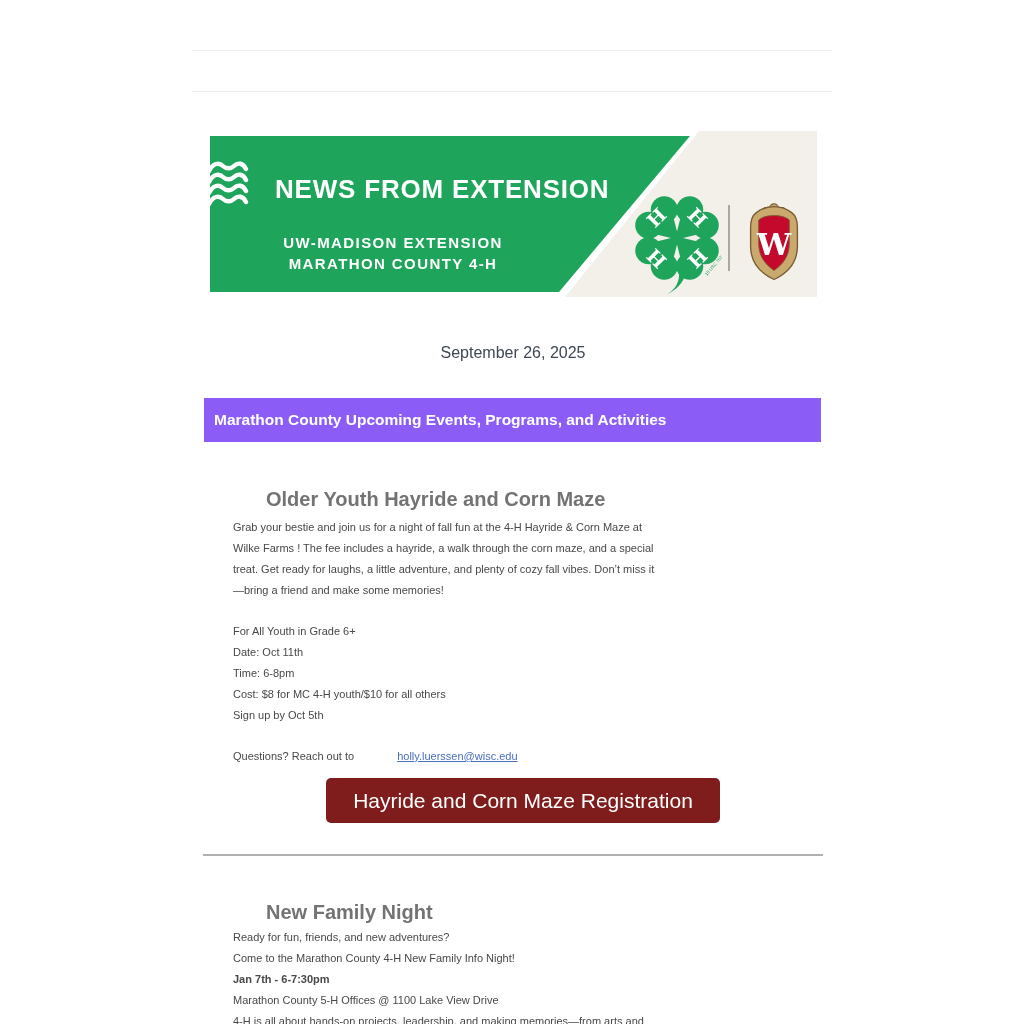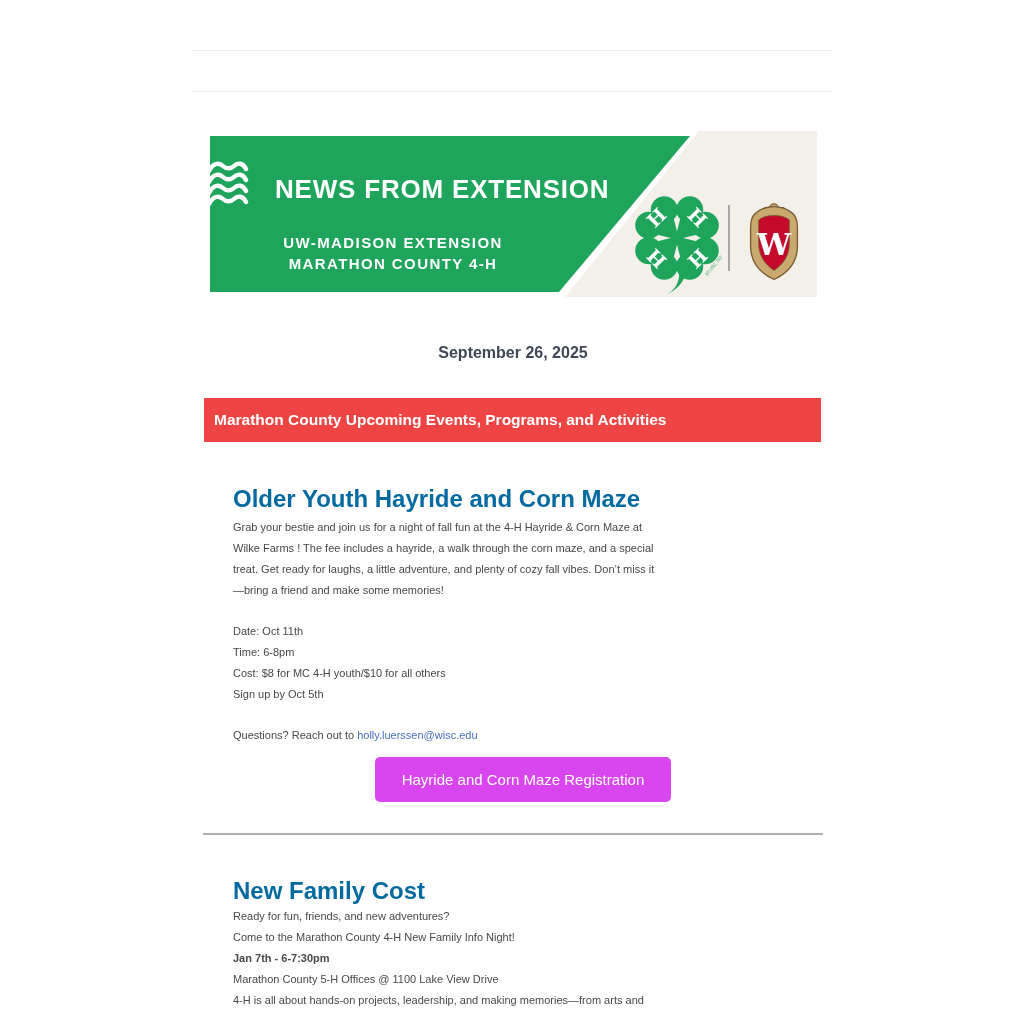--- a/index.html
+++ b/index.html
@@ -13,42 +13,42 @@
 
   
   .banner-wrap { margin-left:4px; width:610px; height:166px; }
   .banner-title { font-family:"Liberation Sans", sans-serif; font-weight:bold; font-size:26px; letter-spacing:0.8px; fill:#ffffff; }
   .banner-sub   { font-family:"Liberation Sans", sans-serif; font-weight:bold; font-size:15px; letter-spacing:1.4px; fill:#ffffff; }
   .clover-h { font-family:"DejaVu Serif", serif; font-weight:bold; font-size:19px; fill:#ffffff; }
   .clover-usc { font-family:"Liberation Sans", sans-serif; font-size:4.5px; fill:#1fa45c; }
   .crest-w { font-family:"DejaVu Serif", serif; font-weight:bold; font-size:34px; fill:#ffffff; }
 
   
-  .date-line { margin-top:46px; text-align:center; font-size:16px; font-weight:bold; color:#3e4753; line-height:19px; }
+  .date-line { margin-top:46px; text-align:center; font-size:16px; font-weight:normal; color:#3e4753; line-height:19px; }
 
   
-  .section-bar { margin-top:36px; margin-left:1px; width:617px; height:44px; background:#ef4444;
+  .section-bar { margin-top:36px; margin-left:1px; width:617px; height:44px; background:#8b5cf6;
                  display:flex; align-items:center; padding-left:10px; }
   .section-bar span { color:#ffffff; font-weight:bold; font-size:15.5px; }
 
   
   .article { padding-left:30px; padding-right:10px; }
-  .article h2 { margin-top:44px; font-size:24px; line-height:26px; color:#0369a1; font-weight:bold; }
+  .article h2 { margin-top:44px; font-size:20px; line-height:26px; color:#737373; font-weight:bold;margin-left:33px; }
   #article-family h2 { margin-top:43px; }
   .body-line { font-size:11px; line-height:21px; color:#484848; }
   .para { margin-top:5px; }
   .details { margin-top:20px; }
   .questions { margin-top:20px; }
   .bold-line { font-weight:bold; }
-  .email-link { color:#4a6fbe; cursor:pointer; }
+  .email-link { color:#4a6fbe; text-decoration:underline; cursor:pointer;margin-left:40px; }
   .lines2 { margin-top:2px; }
 
   
   .btn-row { margin-top:11px; display:flex; justify-content:center; }
-  .reg-btn { background:#d946ef; color:#ffffff; font-size:15px; font-family:"Liberation Sans", sans-serif;
+  .reg-btn { background:#7f1d1d; color:#ffffff; font-size:21px; font-family:"Liberation Sans", sans-serif;
              border:none; border-radius:5px; height:45px; padding:0 27px; cursor:pointer; }
 
   .divider { margin-top:31px; width:620px; height:2px; background:#b0b0b0; border:none; }
 </style>
 </head>
 <body>
 
 <div class="hairline" id="hairline-1"></div>
 <div class="hairline" id="hairline-2"></div>
 
@@ -131,39 +131,40 @@
     <h2>Older Youth Hayride and Corn Maze</h2>
 
     <div class="para">
       <div class="body-line">Grab your bestie and join us for a night of fall fun at the 4-H Hayride &amp; Corn Maze at</div>
       <div class="body-line">Wilke Farms ! The fee includes a hayride, a walk through the corn maze, and a special</div>
       <div class="body-line">treat. Get ready for laughs, a little adventure, and plenty of cozy fall vibes. Don’t miss it</div>
       <div class="body-line">—bring a friend and make some memories!</div>
     </div>
 
     <div class="details">
+      <div class="body-line">For All Youth in Grade 6+</div>
       <div class="body-line">Date: Oct 11th</div>
       <div class="body-line">Time: 6-8pm</div>
       <div class="body-line">Cost: $8 for MC 4-H youth/$10 for all others</div>
       <div class="body-line">Sign up by Oct 5th</div>
     </div>
 
     <div class="questions body-line">
       <span>Questions? Reach out to </span><a class="email-link">holly.luerssen@wisc.edu</a>
     </div>
 
     <div class="btn-row">
       <button class="reg-btn">Hayride and Corn Maze Registration</button>
     </div>
   </div>
 
   <hr class="divider">
 
   <div class="article" id="article-family">
-    <h2>New Family Cost</h2>
+    <h2>New Family Night</h2>
     <div class="lines2">
       <div class="body-line">Ready for fun, friends, and new adventures?</div>
       <div class="body-line">Come to the Marathon County 4-H New Family Info Night!</div>
       <div class="body-line bold-line">Jan 7th - 6-7:30pm</div>
       <div class="body-line">Marathon County 5-H Offices @ 1100 Lake View Drive</div>
       <div class="body-line">4-H is all about hands-on projects, leadership, and making memories—from arts and</div>
     </div>
   </div>
 
 </div>

